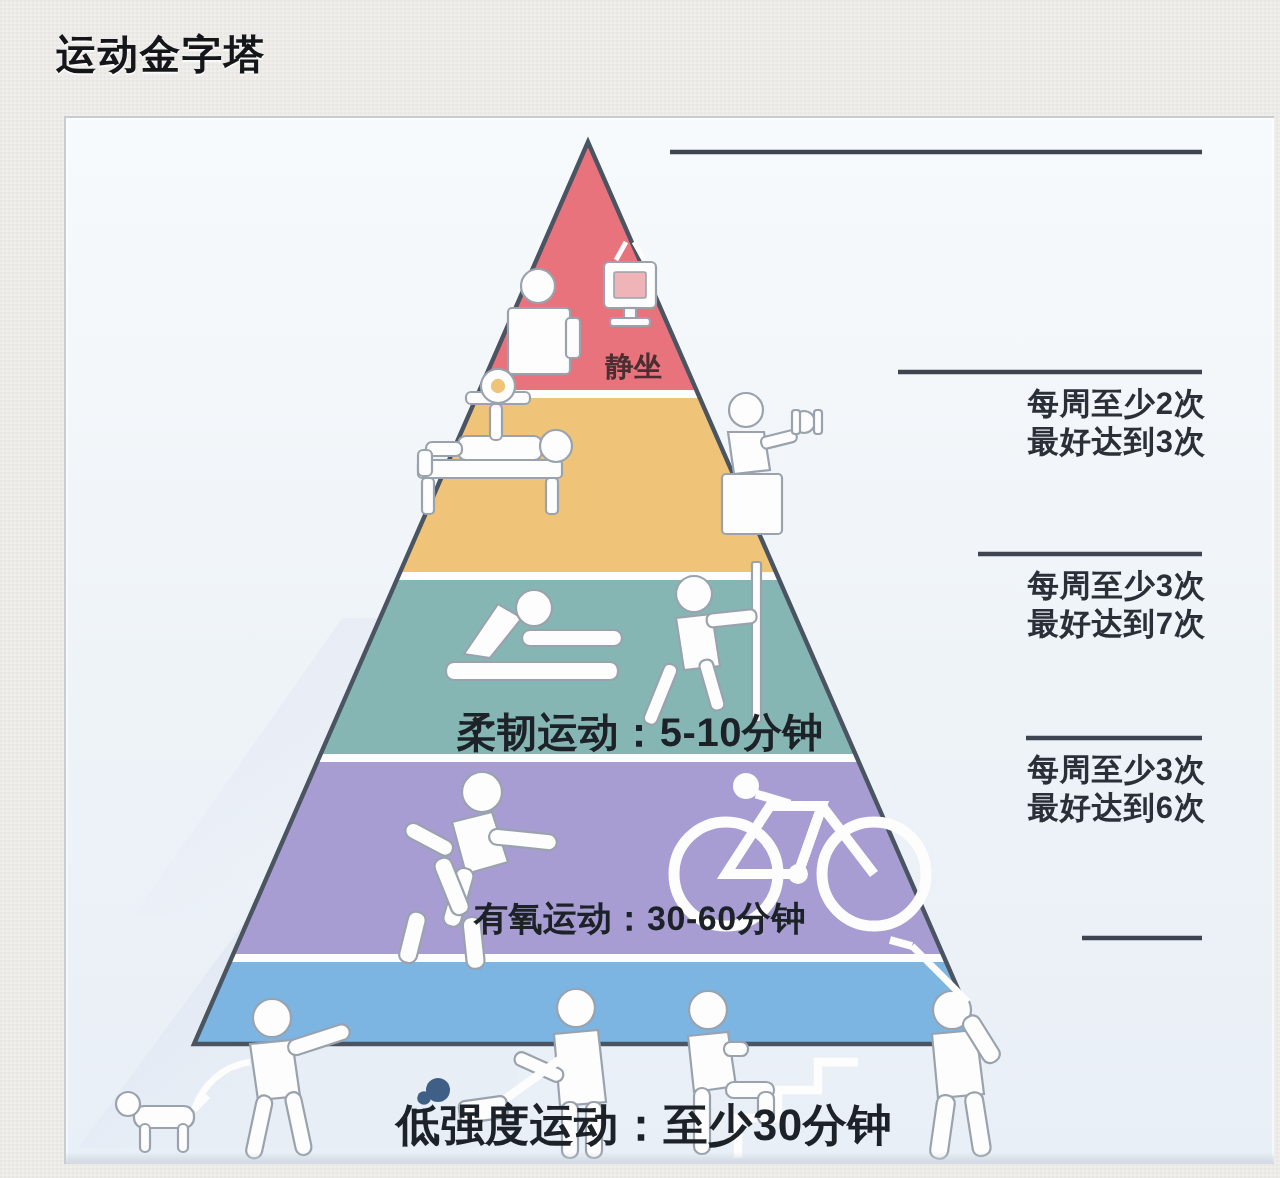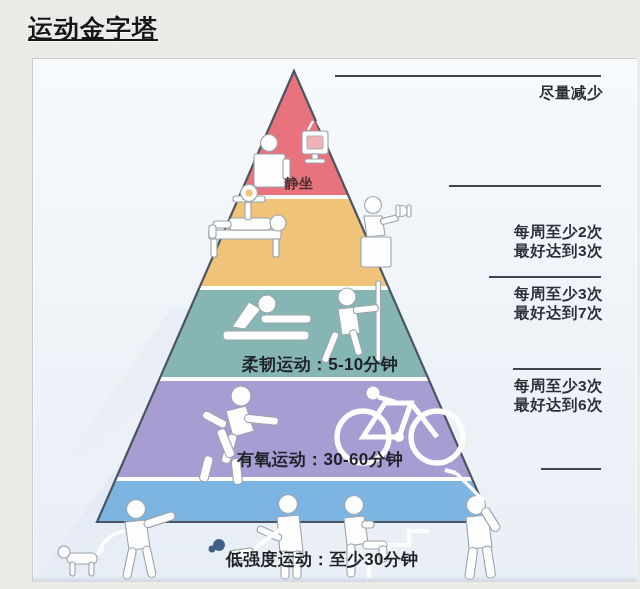--- a/index.html
+++ b/index.html
@@ -29,27 +29,26 @@
   
   #title-bar {
     position: absolute;
     left: 0; top: 0;
     width: 640px; height: 58px;
   }
   #page-title {
     position: absolute;
     left: 28px;
     top: 6px;
-    font-size: 25px;
+    font-size: 20px;
     font-weight: bold;
     letter-spacing: 1px;
     color: #15161a;
     line-height: 44px;
     text-shadow: 0 1px 0 rgba(255,255,255,0.7);
-    text-decoration: underline;
   }
 
   
   #figure-card {
     position: absolute;
     left: 32px;
     top: 58px;
     width: 604px;
     height: 523px;
     background: linear-gradient(180deg, #f7fafc 0%, #eef3f8 55%, #e9eff6 100%);
@@ -98,23 +97,23 @@
   .tier-caption {
     position: absolute;
     text-align: center;
     font-weight: bold;
     color: #1d2128;
     letter-spacing: 0.3px;
     white-space: nowrap;
   }
   #cap-sedentary { font-size: 14px; color: #4a2e30; }
   #cap-resistance { font-size: 17px; }
-  #cap-flexibility { font-size: 17px; }
+  #cap-flexibility { font-size: 20px; }
   #cap-aerobic { font-size: 17px; }
-  #cap-lowintensity { font-size: 17px; }
+  #cap-lowintensity { font-size: 22px; }
 
   
   #card-bottom-edge {
     position: absolute;
     left: 0; bottom: 0;
     width: 604px; height: 6px;
     background: linear-gradient(180deg, rgba(210,218,228,0.0), rgba(198,206,217,0.75));
   }
 </style>
 </head>
@@ -320,32 +319,31 @@
 
       <g stroke="#3e4450" stroke-width="2.2">
         <line x1="302" y1="17" x2="568" y2="17"></line>
         <line x1="416" y1="127" x2="568" y2="127"></line>
         <line x1="456" y1="218" x2="568" y2="218"></line>
         <line x1="480" y1="310" x2="568" y2="310"></line>
         <line x1="508" y1="410" x2="568" y2="410"></line>
       </g>
     </svg>
 
-    <div class="tier-caption" id="cap-sedentary" style="left:196px; top:116px; width:140px;text-align:center;">静坐</div>
+    <div class="tier-caption" id="cap-sedentary" style="left:214px; top:116px; width:140px;text-align:center;">静坐</div>
 
 
     <div class="tier-caption" id="cap-flexibility" style="left:112px; top:294px; width:350px;">柔韧运动：5-10分钟</div>
 
     <div class="tier-caption" id="cap-aerobic" style="left:102px; top:389px; width:370px;">有氧运动：30-60分钟</div>
 
     <div class="tier-caption" id="cap-lowintensity" style="left:84px; top:489px; width:410px;">低强度运动：至少30分钟</div>
 
-    <div class="annot" style="left:440px; top:24px; width:130px;">尽量减少</div>
-
-    <div class="annot" style="left:428px; top:134px; width:142px;margin-top:29px;">每周至少2次
+
+    <div class="annot" style="left:428px; top:134px; width:142px;">每周至少2次
 最好达到3次</div>
 
     <div class="annot" style="left:428px; top:225px; width:142px;">每周至少3次
 最好达到7次</div>
 
     <div class="annot" style="left:428px; top:317px; width:142px;">每周至少3次
 最好达到6次</div>
 
 
     <div id="card-bottom-edge"></div>

